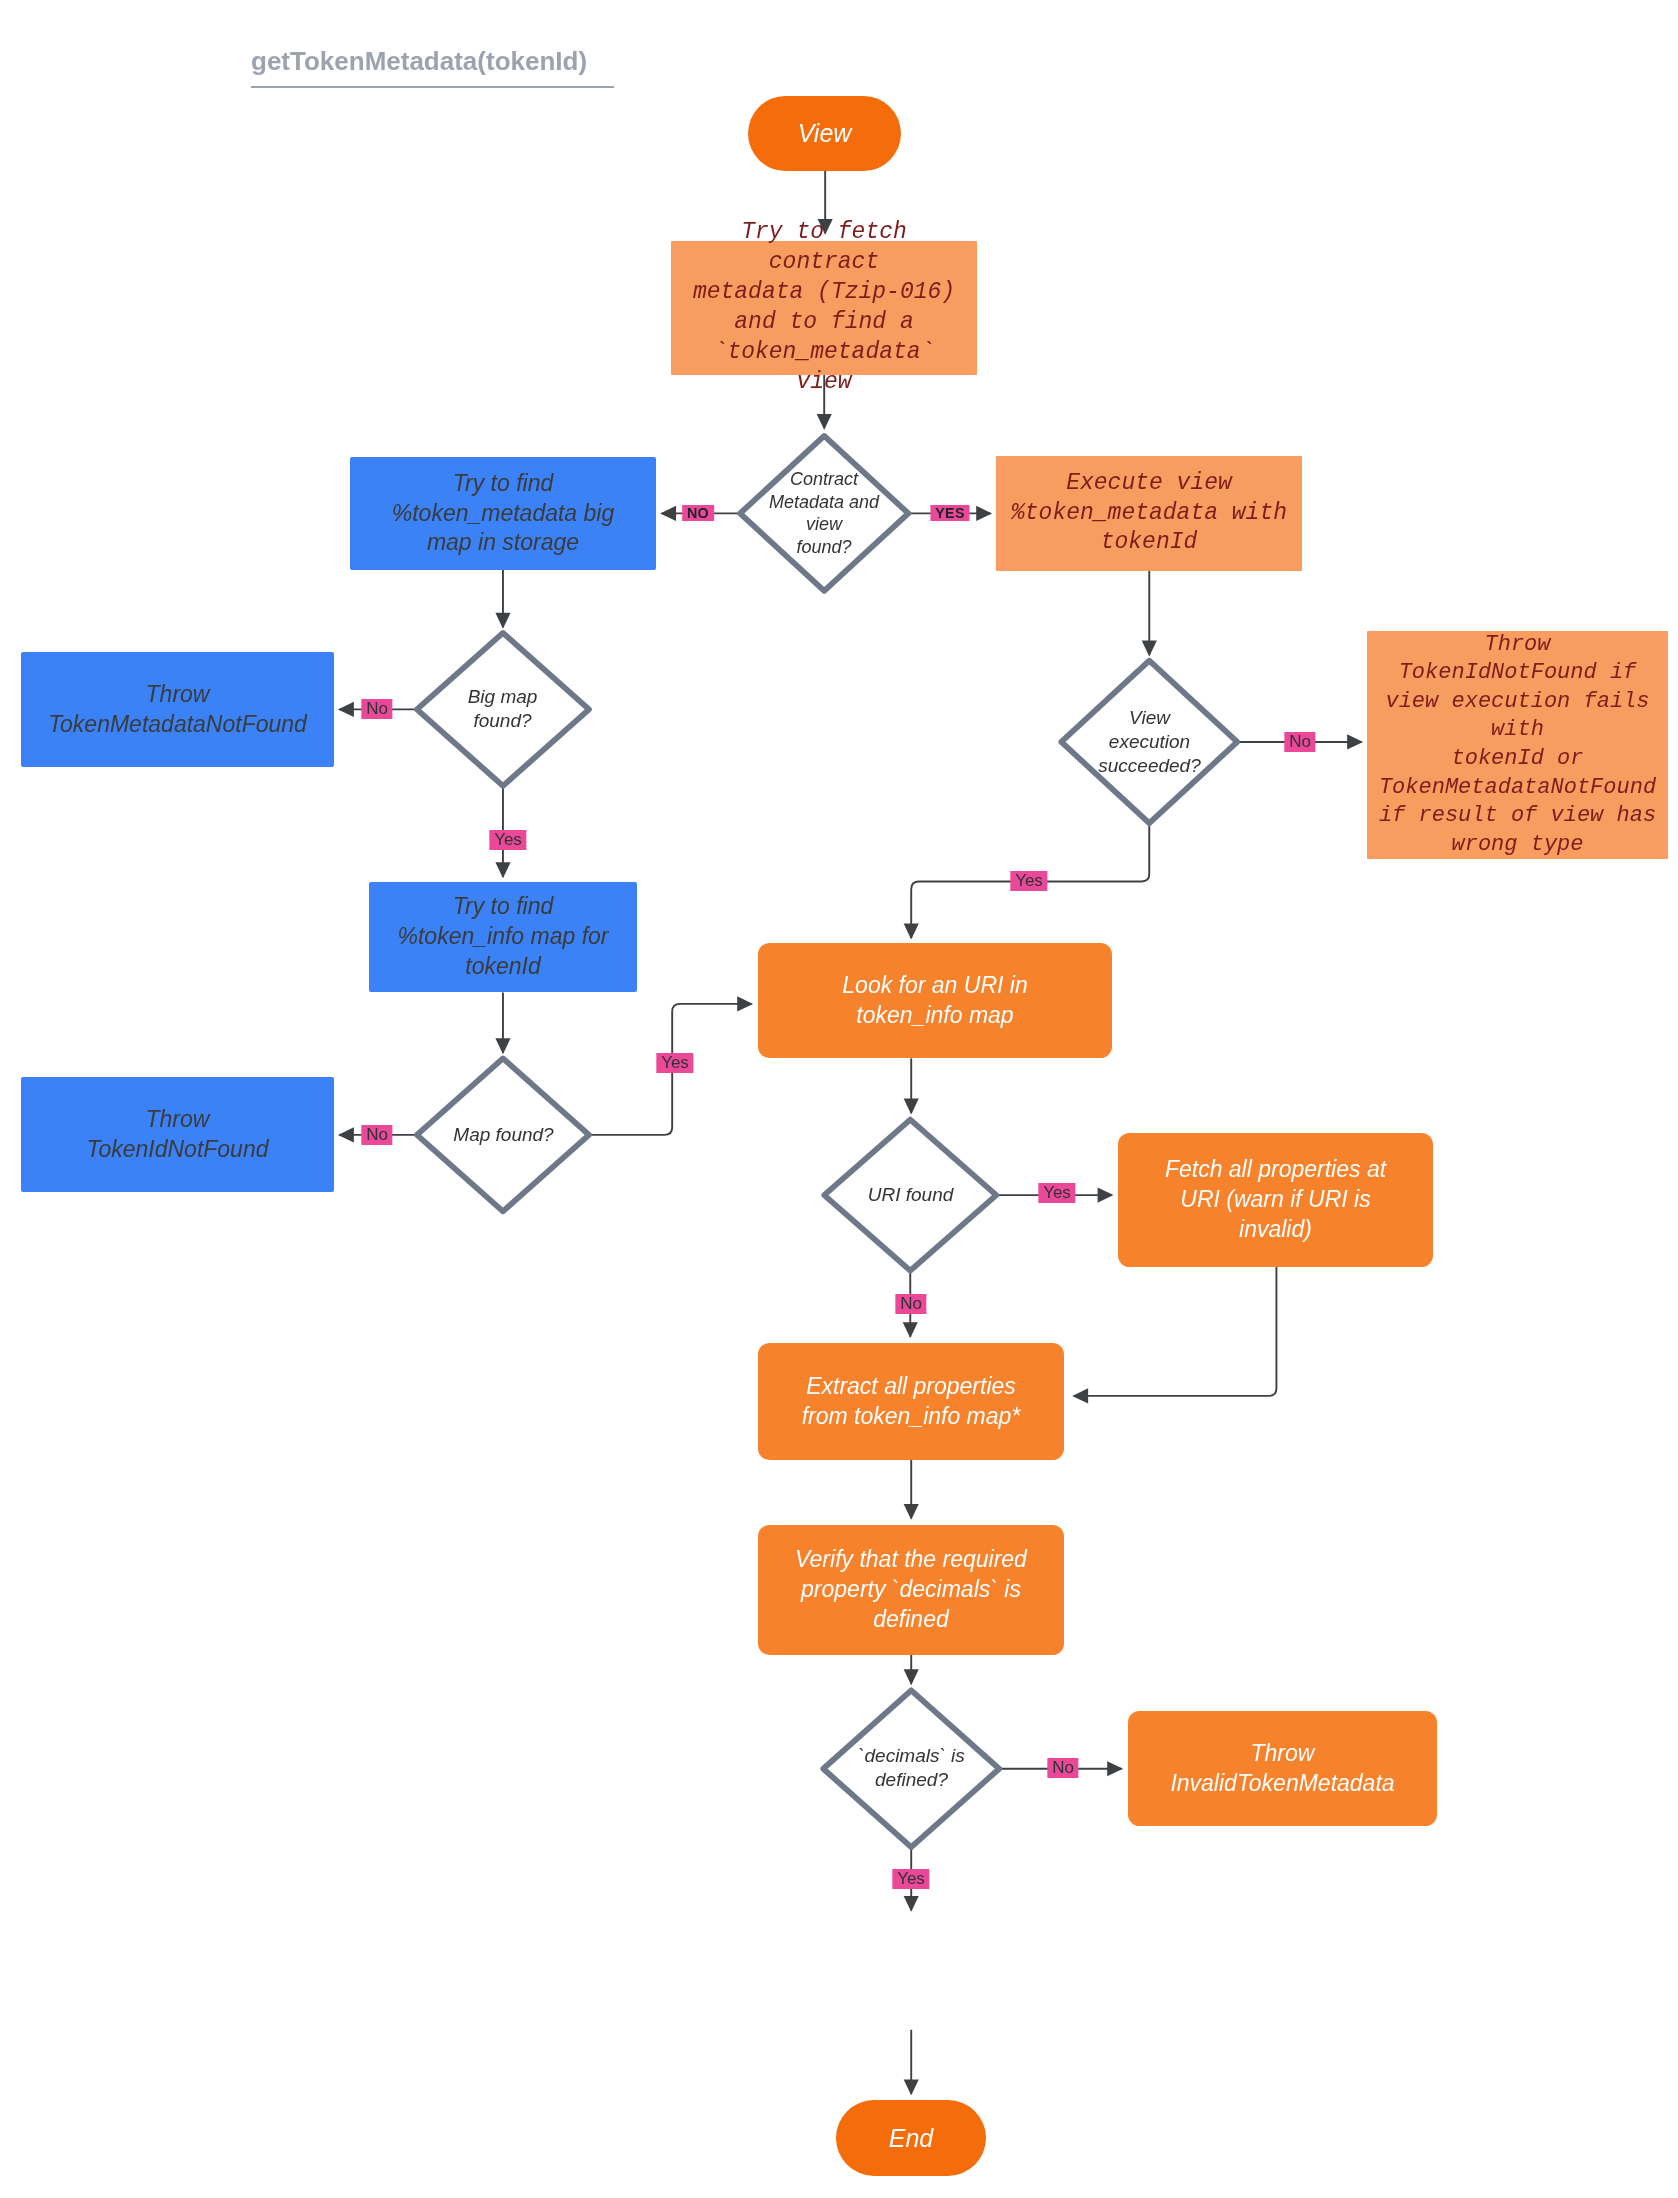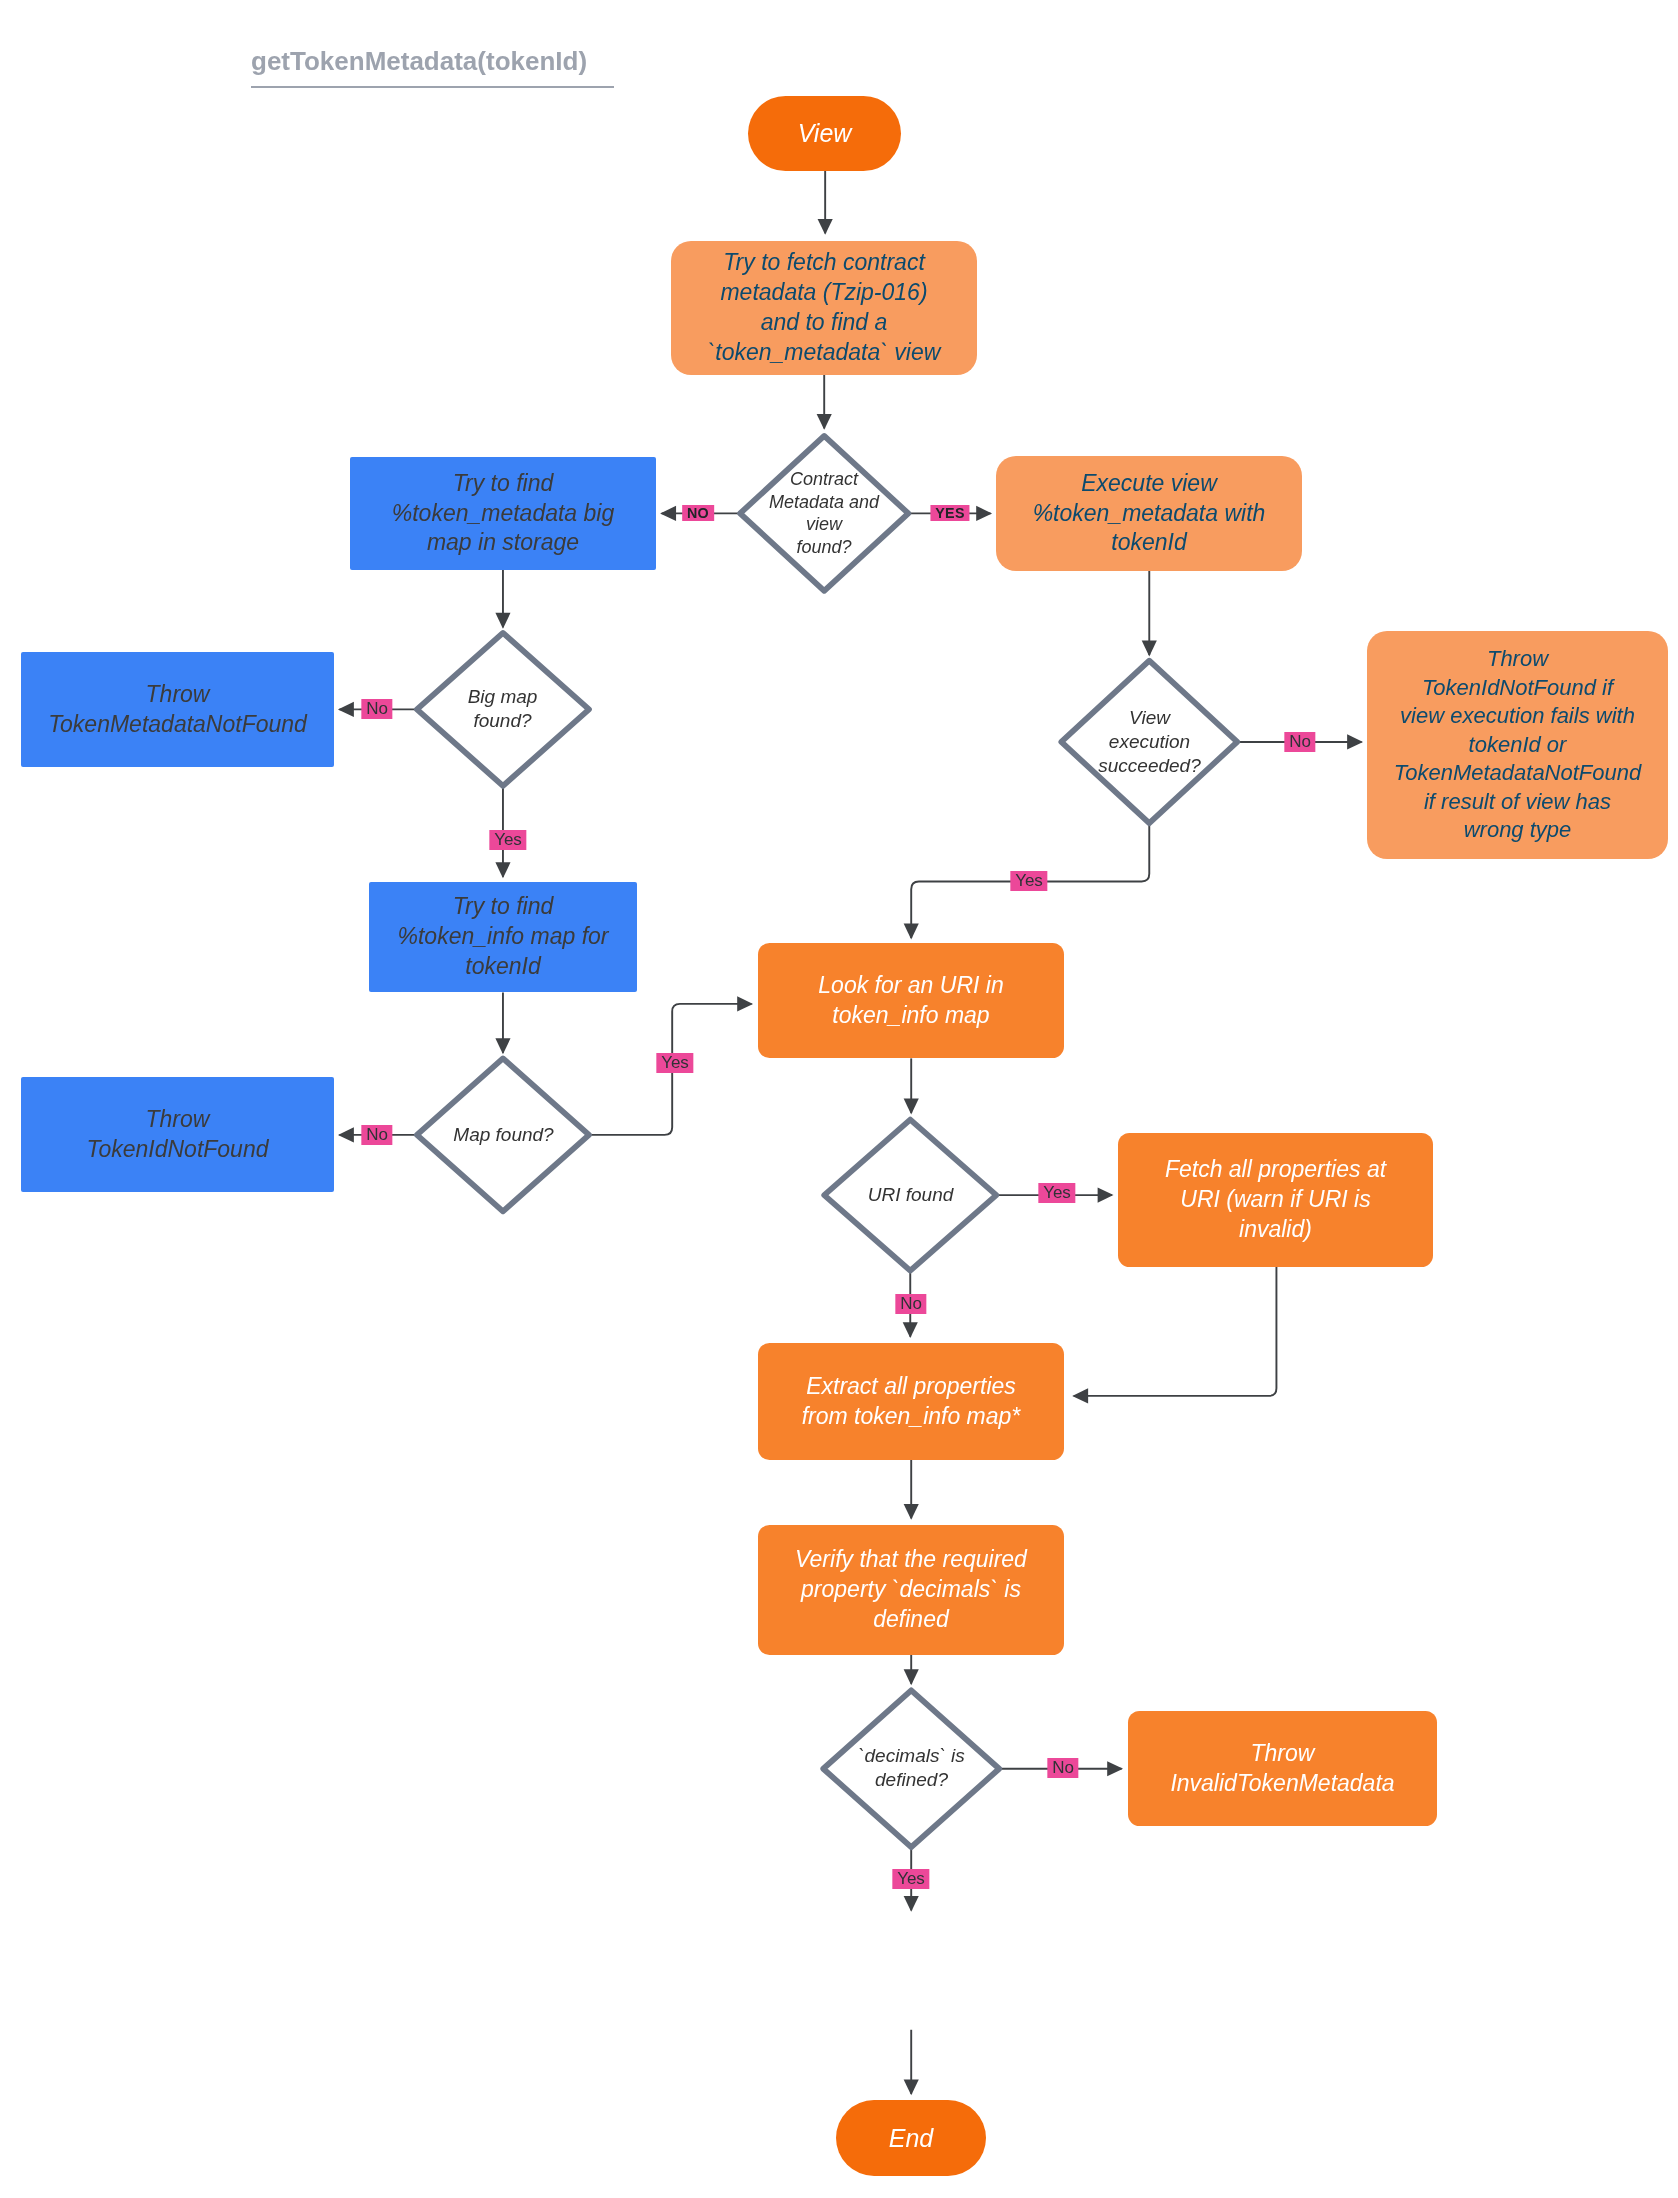--- a/index.html
+++ b/index.html
@@ -10,21 +10,21 @@
   #wires{position:absolute;left:0;top:0;width:1679px;height:2199px;}
   .node{
     position:absolute;display:flex;align-items:center;justify-content:center;
     text-align:center;box-sizing:border-box;white-space:pre-line;
     font-style:italic;line-height:1.3;
   }
   .pill{
     background:#f56c0a;color:#ffffff;border-radius:42px;font-size:25px;
   }
   .box-light{
-    background:#f89c5f;color:#0c4a6e;border-radius:20px;font-size:23px;padding:7.6px 13.4px;
+    background:#f89c5f;color:#7f1d1d;border-radius:1px;font-size:23px;padding:7.6px 13.4px;font-family:Liberation Mono, monospace;
   }
   .box-strong{
     background:#f7822c;color:#ffffff;border-radius:11.5px;font-size:23px;padding:7.6px 13.4px;
   }
   .box-peach{
     background:#3b82f6;color:#3b3b3b;border-radius:2px;font-size:23px;padding:7.6px 13.4px;
   }
   .diamond-label{
     position:absolute;display:flex;align-items:center;justify-content:center;
     text-align:center;font-style:italic;color:#333333;font-size:19px;line-height:1.25;
@@ -109,21 +109,21 @@
 view execution fails with
 tokenId or
 TokenMetadataNotFound
 if result of view has
 wrong type</div>
   <div class="node box-peach" style="left:369px;top:882px;width:268px;height:110px;">Try to find
 %token_info map for
 tokenId</div>
   <div class="node box-peach" style="left:21px;top:1077px;width:313px;height:115px;">Throw
 TokenIdNotFound</div>
-  <div class="node box-strong" style="left:758px;top:943px;width:306px;height:115px;">Look for an URI in
+  <div class="node box-strong" style="left:758px;top:943px;width:354px;height:115px;">Look for an URI in
 token_info map</div>
   <div class="node box-strong" style="left:1118px;top:1133px;width:315px;height:134px;">Fetch all properties at
 URI (warn if URI is
 invalid)</div>
   <div class="node box-strong" style="left:758px;top:1343px;width:306px;height:117px;">Extract all properties
 from token_info map*</div>
   <div class="node box-strong" style="left:758px;top:1525px;width:306px;height:130px;">Verify that the required
 property `decimals` is
 defined</div>
   <div class="node box-strong" style="left:1128px;top:1711px;width:309px;height:115px;">Throw

